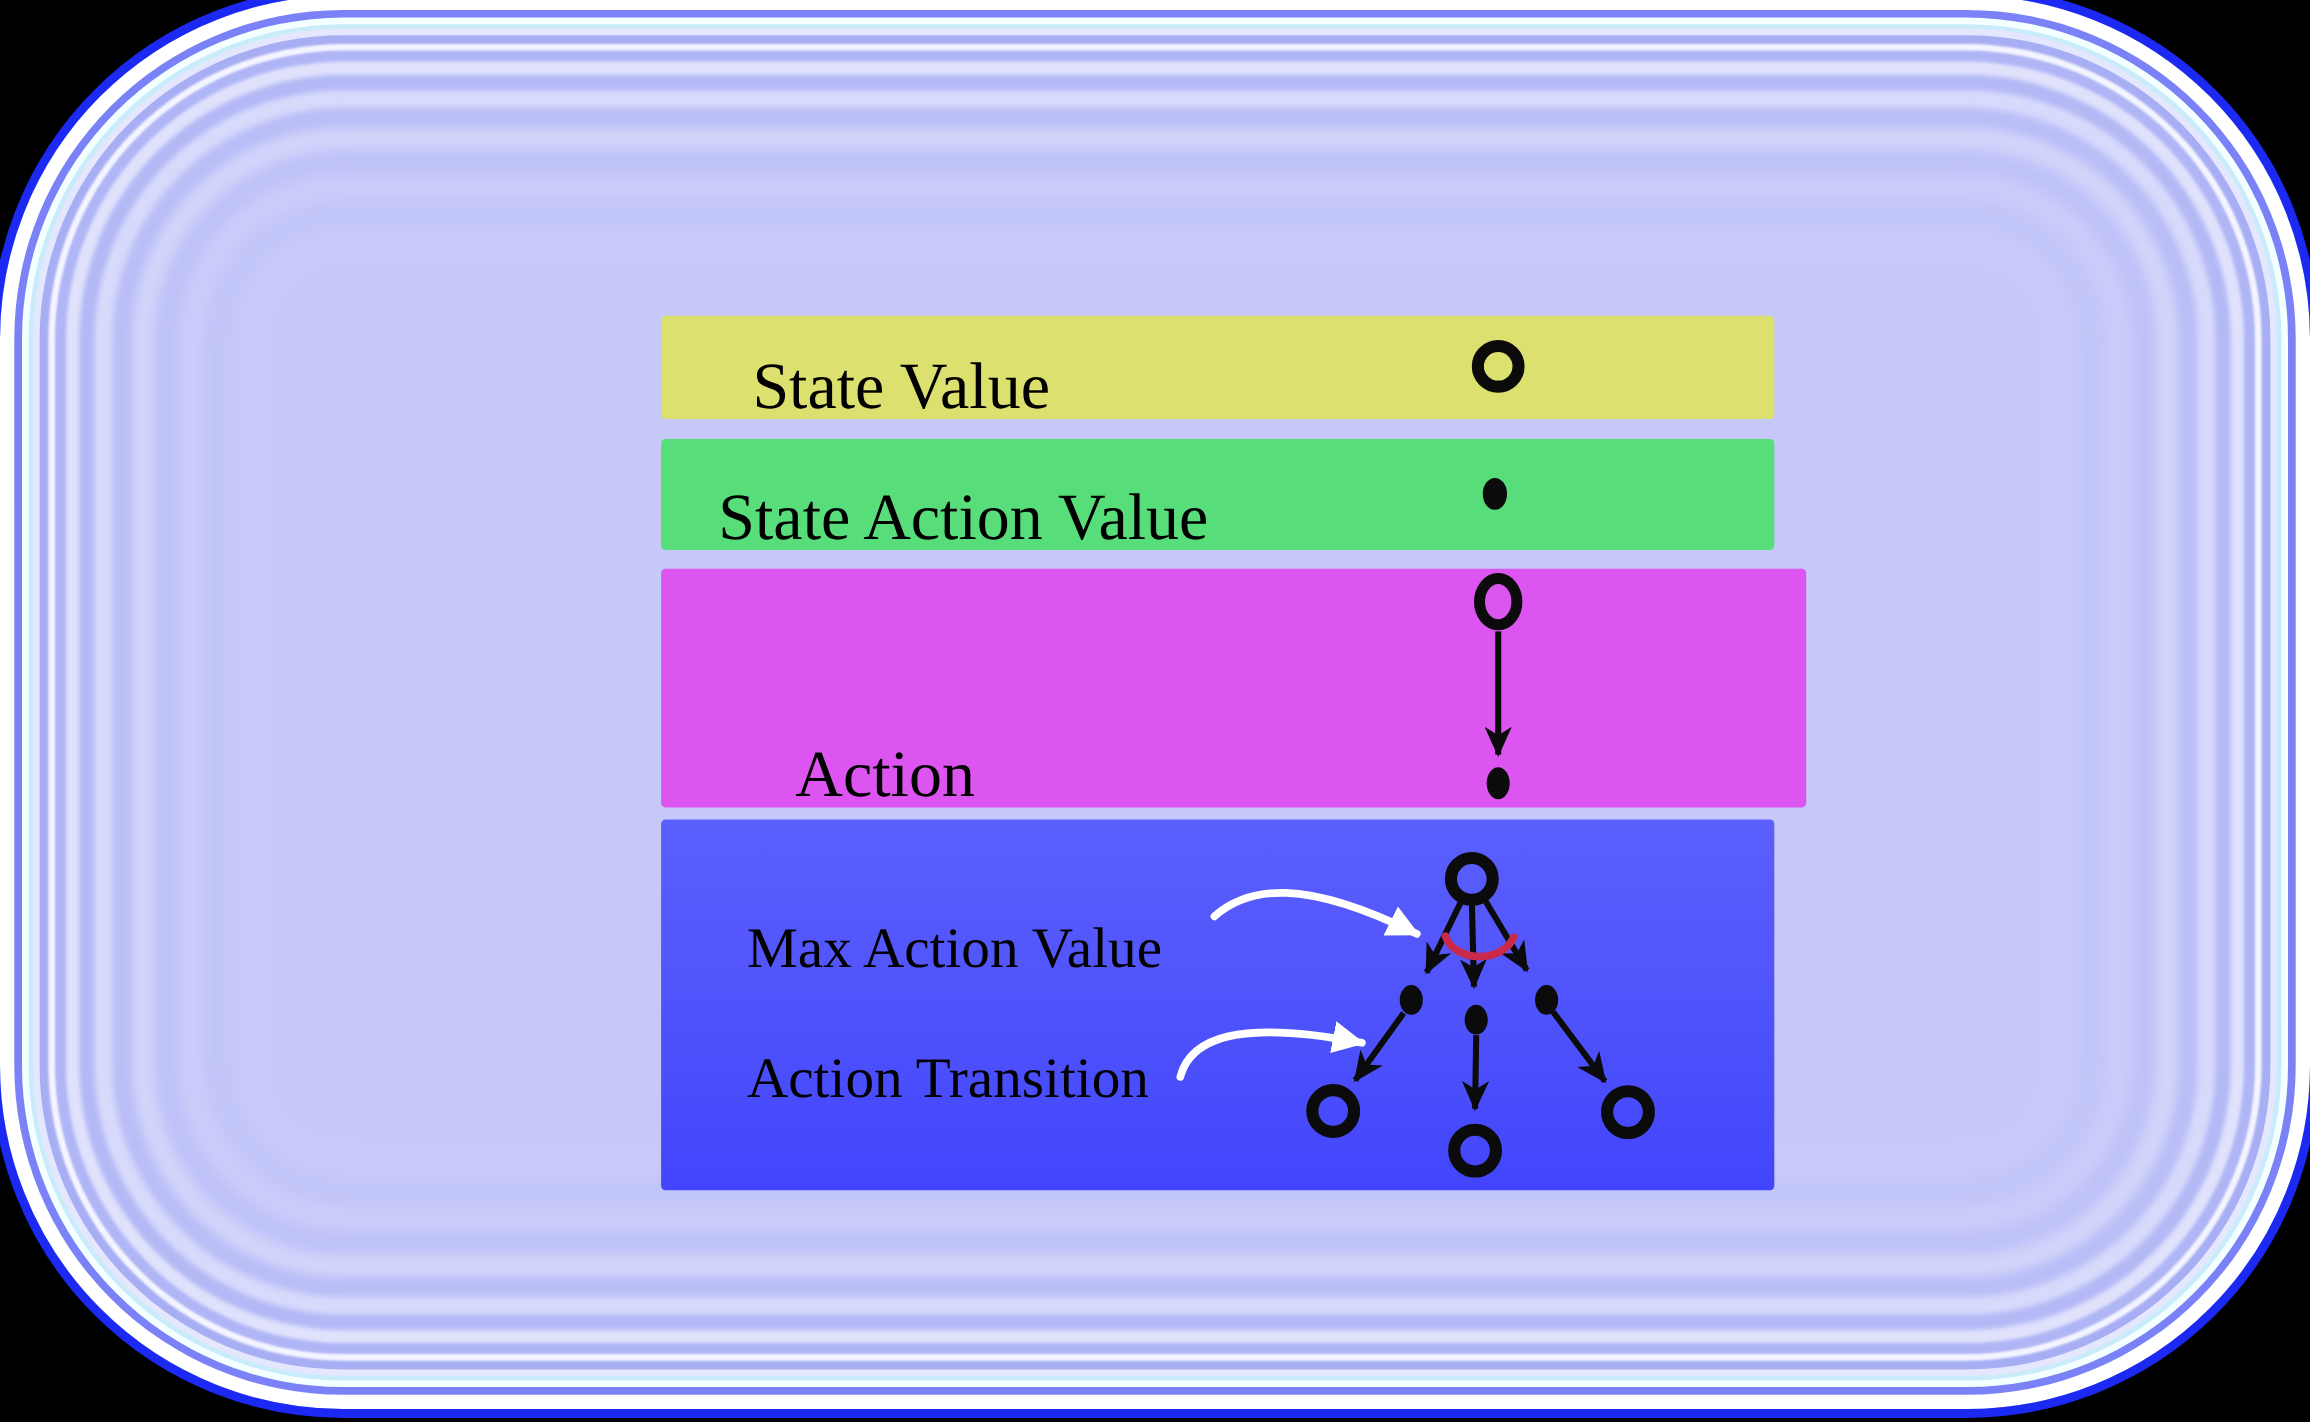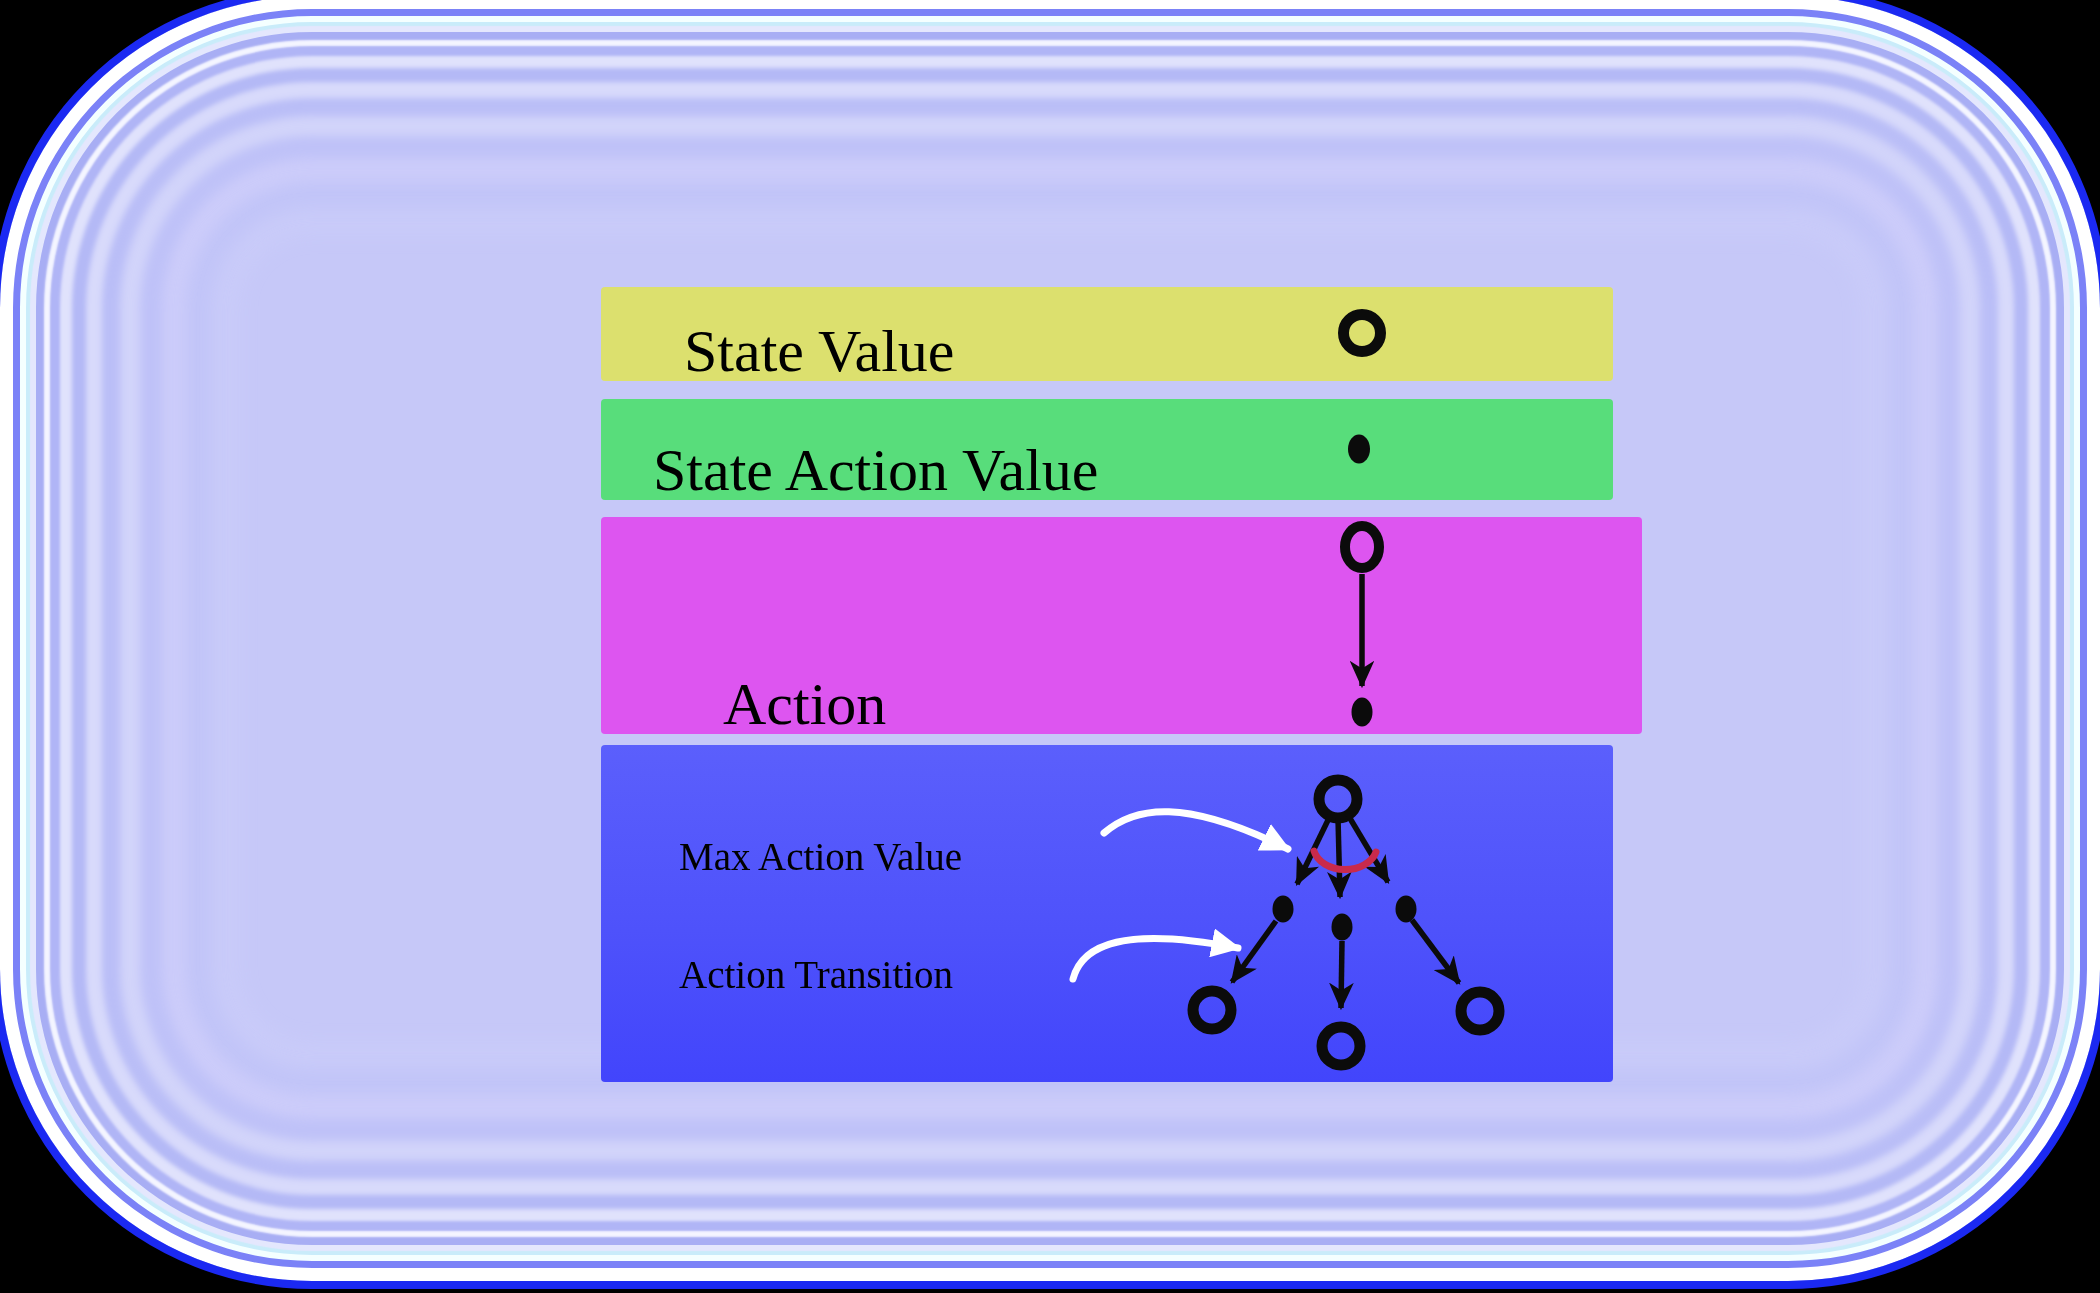--- a/index.html
+++ b/index.html
@@ -35,21 +35,21 @@
     display:flex;align-items:flex-end;color:#000;margin-left:44px;
   }
   .band .lbl{font-size:60px;line-height:1;white-space:nowrap;}
   .band-state-value{top:287px;height:94px;}
   .band-state-value .lbl{padding-left:83px;}
   .band-state-action-value{top:399px;height:101px;}
   .band-state-action-value .lbl{padding-left:52px;}
   .band-action{top:517px;height:217px;padding-left:29px;}
   .band-action .lbl{padding-left:93px;}
   .band-backup{top:745px;height:337px;background:linear-gradient(180deg,#5b5ffc 0%,#4e52fb 55%,#4245fc 100%);}
-  .band-backup .lbl{position:absolute;left:78px;font-size:39px;line-height:1;white-space:nowrap;}
+  .band-backup .lbl{position:absolute;left:78px;font-size:52px;line-height:1;white-space:nowrap;}
   .lbl-max{top:92px;}
   .lbl-transition{top:210px;}
   #symbols{position:absolute;left:0;top:0;width:2100px;height:1293px;pointer-events:none;}
 </style>
 </head>
 <body>
 
 <div id="canvas">
 
   <div class="frame"></div>

